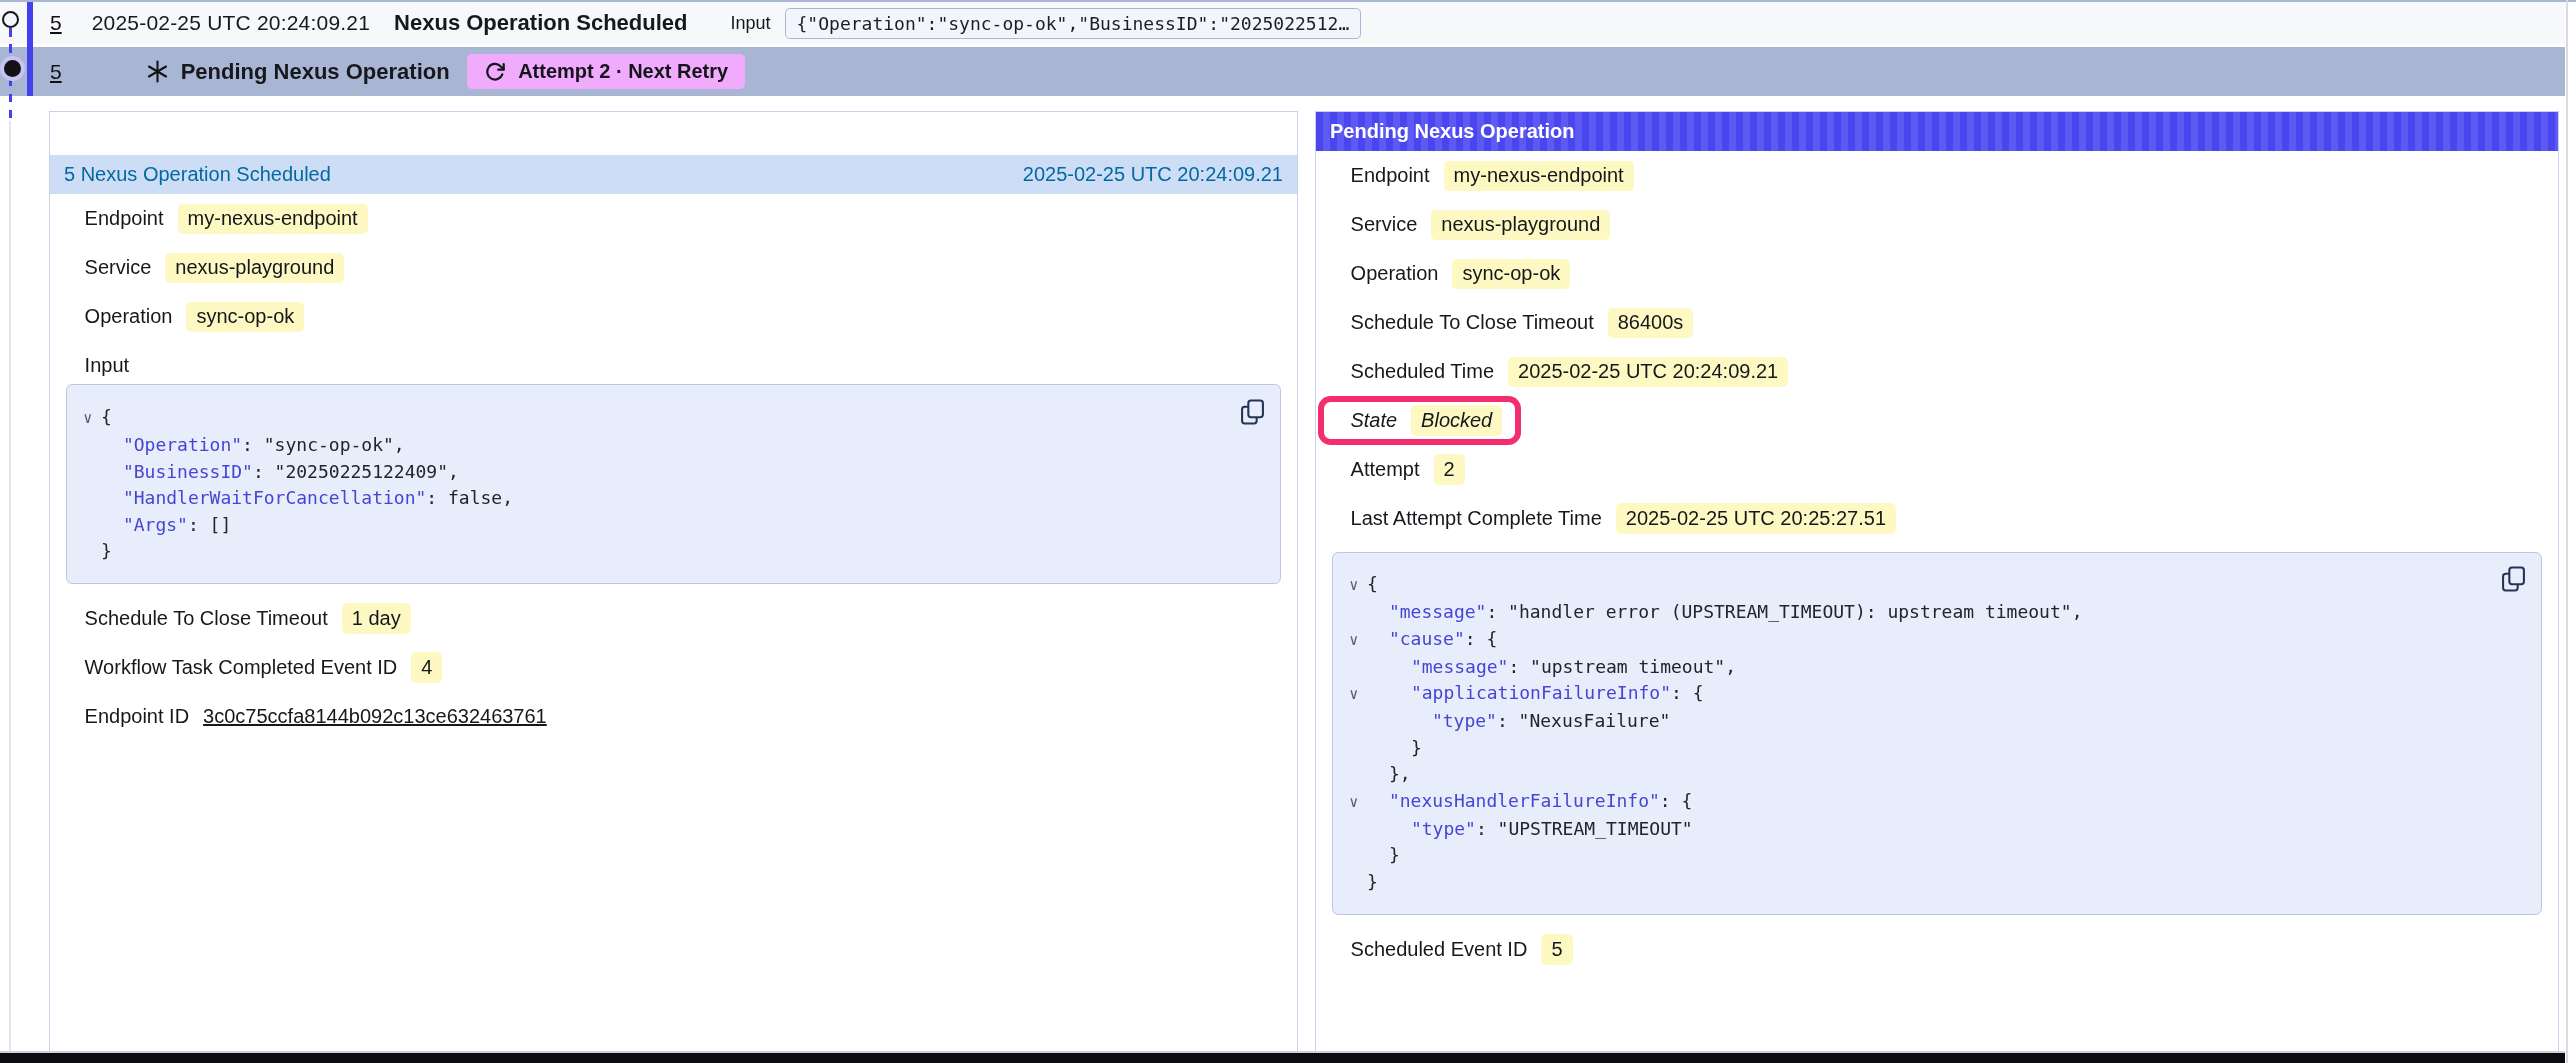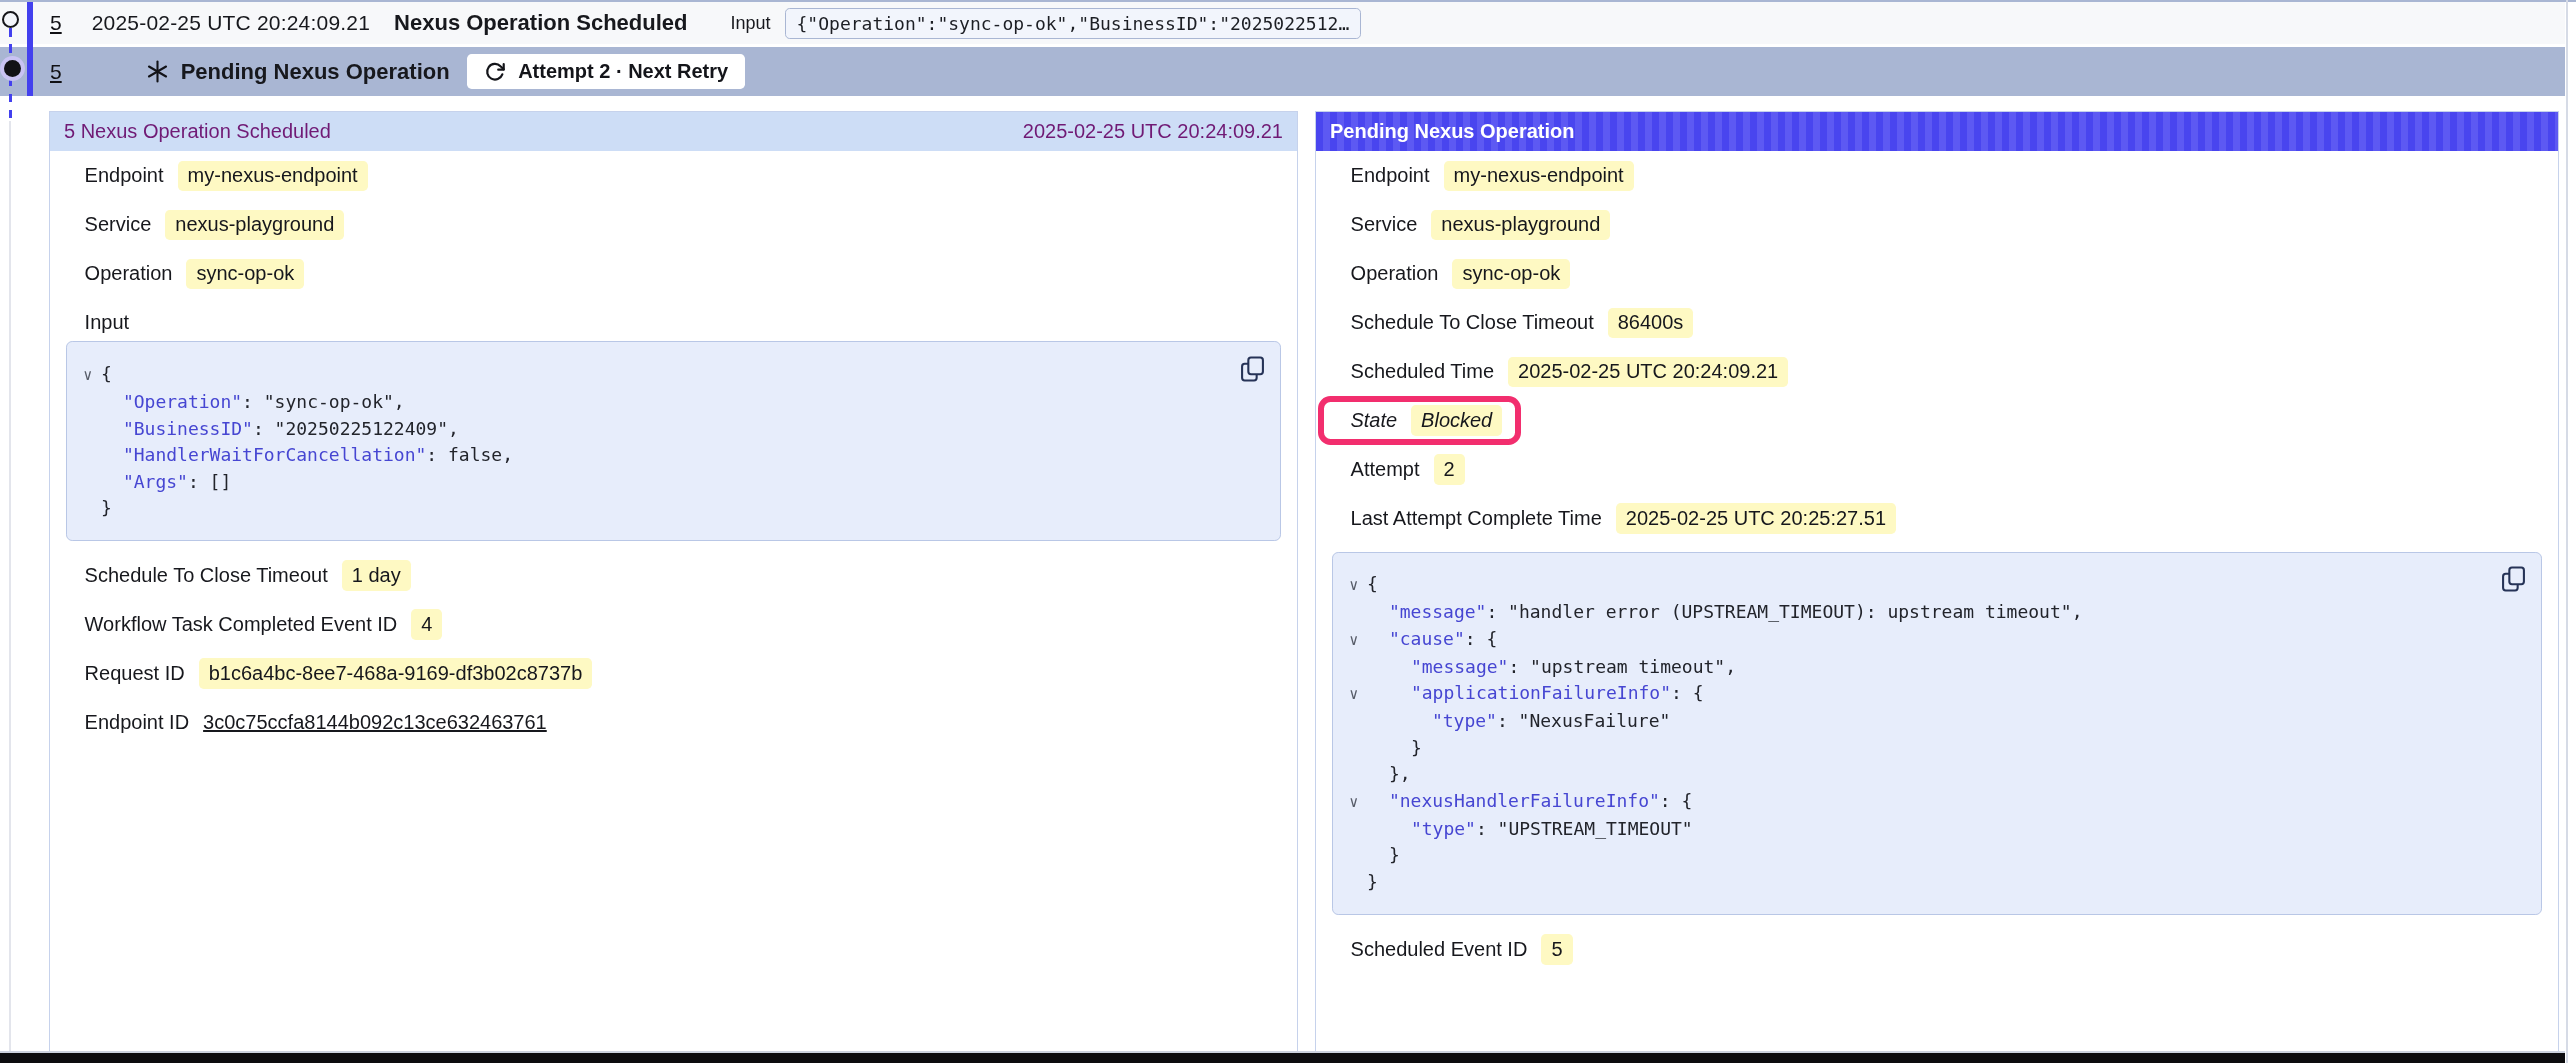--- a/index.html
+++ b/index.html
@@ -22,39 +22,39 @@
   .evt-id { text-decoration:underline; color:#101014; cursor:pointer; }
   .evt-time { margin-left:30px; letter-spacing:0.2px; }
   .evt-title { margin-left:24px; font-weight:700; font-size:22px; }
   .input-lbl { margin-left:43px; font-size:18px; }
   .input-chip { margin-left:14px; font-family:"DejaVu Sans Mono","Liberation Mono",monospace;
                 font-size:18px; background:#f2f5fc; border:1.6px solid #a9b6d3; border-radius:4.7px;
                 padding:3.9px 11px; white-space:nowrap; color:#1c1e24; }
   .ast-icon { margin-left:83px; width:25px; height:25px; display:inline-flex; }
   .p-title  { margin-left:11px; font-weight:700; font-size:22px; }
   .retry-badge { margin-left:17px; display:inline-flex; align-items:center; gap:12.5px;
-                 background:#ffffff; border-radius:4.7px; padding:6.2px 17px;
+                 background:#f0abfc; border-radius:4.7px; padding:6.2px 17px;
                  font-size:20px; font-weight:600; color:#14151a; }
 
   
   .rail-bar  { position:absolute; left:27px; top:2.3px; width:6.2px; height:94px; background:#4340ee; z-index:3; }
   .rail-dash { position:absolute; left:8.6px; top:28px; width:3.9px; height:90px; z-index:2;
                background:repeating-linear-gradient(to bottom,#4340ee 0 8.6px,transparent 8.6px 16.4px); }
   .rail-track{ position:absolute; left:9.4px; top:121px; bottom:12.5px; width:1.6px; background:#e3e5ec; z-index:1; }
   .circ1 { position:absolute; left:2.3px; top:11px; width:17px; height:17px; border-radius:50%;
            background:#f4f6fb; border:2.3px solid #16161a; z-index:4; }
   .circ2 { position:absolute; left:3.9px; top:60px; width:17px; height:17px; border-radius:50%;
            background:#121216; box-shadow:0 0 0 3.9px #c9c3f3; z-index:4; }
 
   
   .panel { position:absolute; top:111px; height:952px; background:#ffffff; border:1.6px solid #c6d2ec; border-bottom:none; }
   .panel-left  { left:49px;   width:1249px; }
   .panel-right { left:1315px; width:1244px; }
   .hdr { height:39px; display:flex; align-items:center; padding:0 14px; font-size:20px; font-weight:500; }
-  .hdr-left  { background:#cdddf6; color:#701a75; justify-content:space-between; }
+  .hdr-left  { background:#cdddf6; color:#0369a1; justify-content:space-between;margin-top:43px; }
   .hdr-right { color:#ffffff; font-weight:600;
                background:repeating-linear-gradient(90deg,#4945ef 0 7px,#5d59f3 7px 14px); }
   .body { padding:9.4px 15.6px 0 15.6px; }
 
   .field { display:flex; align-items:center; gap:14px; height:31px; margin-bottom:18px;
            font-size:20px; color:#17181d; white-space:nowrap;margin-left:19px; }
   .badge { background:#fef9c3; border-radius:4.7px; padding:3.9px 10px; color:#16171c; }
   .plain-link { text-decoration:underline; cursor:pointer; }
   .lbl-only { margin-bottom:3.1px; }
 
@@ -175,24 +175,20 @@
 
     <div class="field">
       <span>Schedule To Close Timeout</span>
       <span class="badge">1 day</span>
     </div>
     <div class="field">
       <span>Workflow Task Completed Event ID</span>
       <span class="badge">4</span>
     </div>
     <div class="field">
-      <span>Request ID</span>
-      <span class="badge">b1c6a4bc-8ee7-468a-9169-df3b02c8737b</span>
-    </div>
-    <div class="field">
       <span>Endpoint ID</span>
       <span class="plain-link">3c0c75ccfa8144b092c13ce632463761</span>
     </div>
   </div>
 </div>
 
 <div class="panel panel-right">
   <div class="hdr hdr-right">
     <span>Pending Nexus Operation</span>
   </div>

